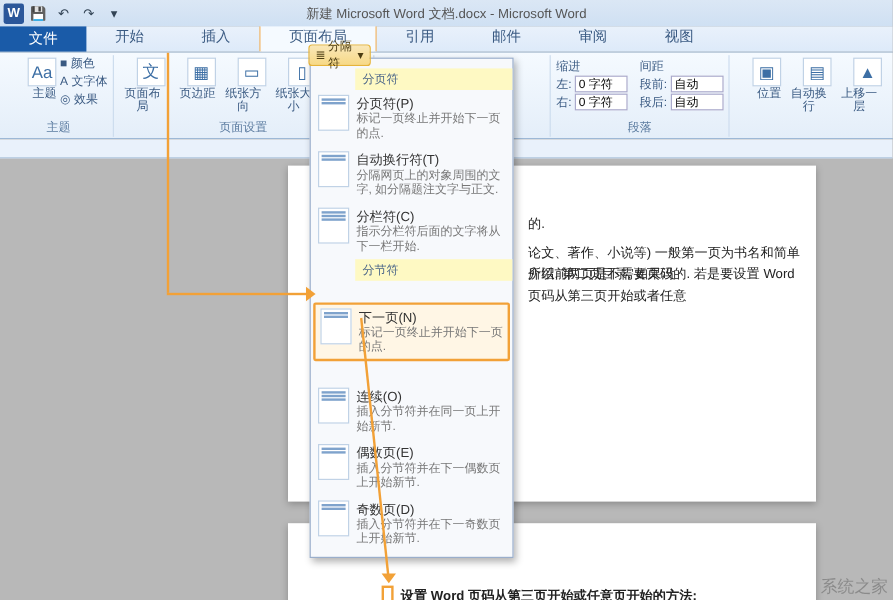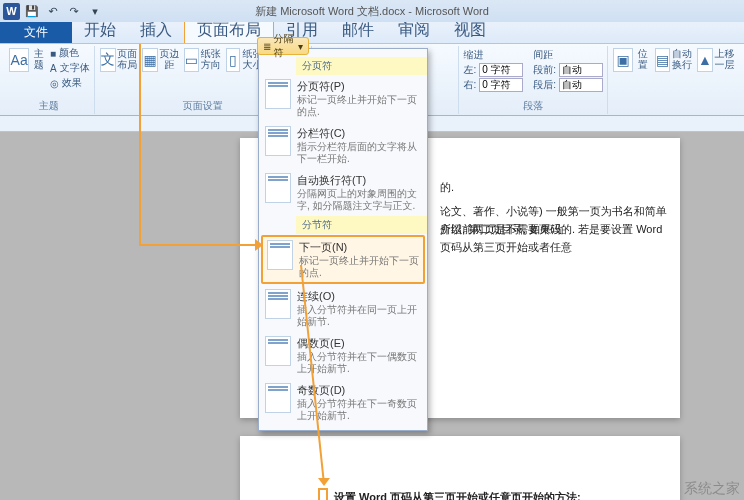--- a/index.html
+++ b/index.html
@@ -4,43 +4,43 @@
 <style>
   * { margin: 0; padding: 0; box-sizing: border-box; font-family: "Microsoft YaHei", SimSun, sans-serif; }
   body { width: 744px; height: 500px; background: #b8b8b8; overflow: hidden; font-size: 11px; color: #333; position: relative; }
   .titlebar { height: 22px; background: linear-gradient(#dbe7f5,#cfe0f3); display: flex; align-items: center; position: relative; }
   .qat { display: flex; align-items: center; gap: 3px; padding-left: 3px; }
   .word-icon { width: 17px; height: 17px; background: #2b579a; color: #fff; font-weight: bold; font-size: 11px; display: flex; align-items: center; justify-content: center; border-radius: 2px; }
   .qat-btn { width: 18px; height: 18px; display: flex; align-items: center; justify-content: center; color: #345; }
   .title-text { position: absolute; left: 50%; transform: translateX(-50%); font-size: 11px; color: #555; }
   .tabs { height: 22px; background: linear-gradient(#e9f1fb,#ddeaf9); display: flex; align-items: flex-end; border-bottom: 1px solid #b2c7de; }
   .file-tab { background: #1a5ba8; color: #fff; padding: 3px 24px; font-size: 12px; height: 22px; display: flex; align-items: center; }
-  .tab { padding: 3px 12px; font-size: 16px; color: #3a5a82; cursor: pointer; height: 26px; display: flex; align-items: center; }
+  .tab { padding: 3px 24px; font-size: 12px; color: #3a5a82; cursor: pointer; height: 26px; display: flex; align-items: center; }
   .tab.active { background: #f5faff; border: 1px solid #f2a137; border-bottom: none; border-radius: 3px 3px 0 0; }
   .ribbon { height: 72px; background: linear-gradient(#f5faff,#e4eef9); border-bottom: 1px solid #9db8d6; display: flex; padding: 2px 4px 0; }
   .group { display: flex; flex-direction: column; align-items: center; padding: 0 4px; border-right: 1px solid #cdddee; height: 68px; position: relative; }
   .group-row { display: flex; align-items: flex-start; gap: 2px; flex: 1; }
   .group-label { font-size: 10px; color: #5c7ca0; padding-bottom: 1px; }
-  .big-btn { display: flex; flex-direction: row; align-items: flex-start; justify-content: flex-start; width: 40px; padding: 2px 1px; gap: 1px; }
+  .big-btn { display: flex; flex-direction: column; align-items: flex-end; justify-content: flex-start; width: 40px; padding: 2px 1px; gap: 1px; }
   .big-btn .ico { width: 24px; height: 24px; border: 1px solid #c0d2e6; background: #fff; display: flex; align-items: center; justify-content: center; font-size: 14px; color: #3d6fa5; }
   .big-btn .lbl { font-size: 10px; text-align: center; line-height: 11px; color: #3a5a82; }
   .small-col { display: flex; flex-direction: column; gap: 1px; font-size: 10px; color: #3a5a82; }
   .small-row { display: flex; align-items: center; gap: 3px; white-space: nowrap; }
   .indent-input { width: 44px; height: 14px; border: 1px solid #aac; background: #fff; font-size: 10px; padding: 0 2px; }
   .workspace { position: absolute; top: 116px; left: 0; right: 0; bottom: 0; background: #b8b8b8; overflow: hidden; }
   .ruler { position: absolute; top: 0; left: 0; right: 0; height: 16px; background: #e9f1fb; border-bottom: 1px solid #b2c7de; }
   .page { position: absolute; background: #fff; box-shadow: 0 2px 6px rgba(0,0,0,0.25); }
   .page1 { left: 240px; top: 22px; width: 440px; height: 280px; }
   .page2 { left: 240px; top: 320px; width: 440px; height: 200px; }
   .page-text { position: absolute; font-size: 11px; color: #222; line-height: 18px; }
   .dropdown { position: absolute; left: 258px; top: 48px; width: 170px; background: #f7f9fc; border: 1px solid #9aaecb; box-shadow: 2px 3px 6px rgba(0,0,0,.3); z-index: 50; padding-bottom: 4px; }
   .dd-header { background: linear-gradient(#f9e7b8,#f7d986); border: 1px solid #e7b439; border-radius: 3px; margin: -12px 0 2px -2px; height: 18px; width: 52px; font-size: 10px; display: flex; align-items: center; padding: 0 5px; color: #4b3c12; gap: 2px; }
   .dd-section { font-size: 10px; color: #4a6588; padding: 2px 6px; background: #fef9c3; margin-left: 37px; }
   .dd-item { display: flex; gap: 6px; padding: 4px 6px; align-items: flex-start; }
-  .dd-item.hl { border: 2px solid #f2a137; border-radius: 2px; background: #fff6e5; margin: 1px 2px; padding: 3px 4px; }
+  .dd-item.hl { border: 2px solid #f2a137; border-radius: 2px; background: #fff6e5; margin: 18px 2px; padding: 3px 4px; }
   .dd-ico { width: 26px; height: 30px; border: 1px solid #c0d2e6; background: #fff; flex-shrink: 0; display: flex; flex-direction: column; padding: 2px; gap: 1px; }
   .dd-ico .line { height: 2px; background: #7fa3cc; }
   .dd-text { flex: 1; }
   .dd-title { font-size: 11px; color: #333; }
   .dd-desc { font-size: 10px; color: #777; line-height: 12px; }
   .arrow-line { position: absolute; background: #f2a137; z-index: 60; }
   .arrow-head { position: absolute; width: 0; height: 0; z-index: 61; }
   .watermark { position: absolute; right: 4px; bottom: 2px; font-size: 14px; color: rgba(0,0,0,0.25); z-index: 70; }
   .cursor-marker { position: absolute; border: 2px solid #f2a137; width: 10px; height: 18px; }
 </style>
@@ -190,35 +190,35 @@
       </div>
       <div class="dd-text">
         <div class="dd-title">分页符(P)</div>
         <div class="dd-desc">标记一页终止并开始下一页的点.</div>
       </div>
     </div>
   <div class="dd-item">
       <div class="dd-ico">
         <div class="line"></div>
         <div class="line"></div>
+      </div>
+      <div class="dd-text">
+        <div class="dd-title">自动换行符(T)</div>
+        <div class="dd-desc">分隔网页上的对象周围的文字, 如分隔题注文字与正文.</div>
+      </div>
+    </div>
+  <div class="dd-item">
+      <div class="dd-ico">
+        <div class="line"></div>
+        <div class="line"></div>
         <div class="line"></div>
       </div>
       <div class="dd-text">
         <div class="dd-title">分栏符(C)</div>
         <div class="dd-desc">指示分栏符后面的文字将从下一栏开始.</div>
-      </div>
-    </div>
-  <div class="dd-item">
-      <div class="dd-ico">
-        <div class="line"></div>
-        <div class="line"></div>
-      </div>
-      <div class="dd-text">
-        <div class="dd-title">自动换行符(T)</div>
-        <div class="dd-desc">分隔网页上的对象周围的文字, 如分隔题注文字与正文.</div>
       </div>
     </div>
   <div class="dd-section">分节符</div>
   <div class="dd-item hl">
       <div class="dd-ico">
         <div class="line"></div>
         <div class="line"></div>
       </div>
       <div class="dd-text">
         <div class="dd-title">下一页(N)</div>

